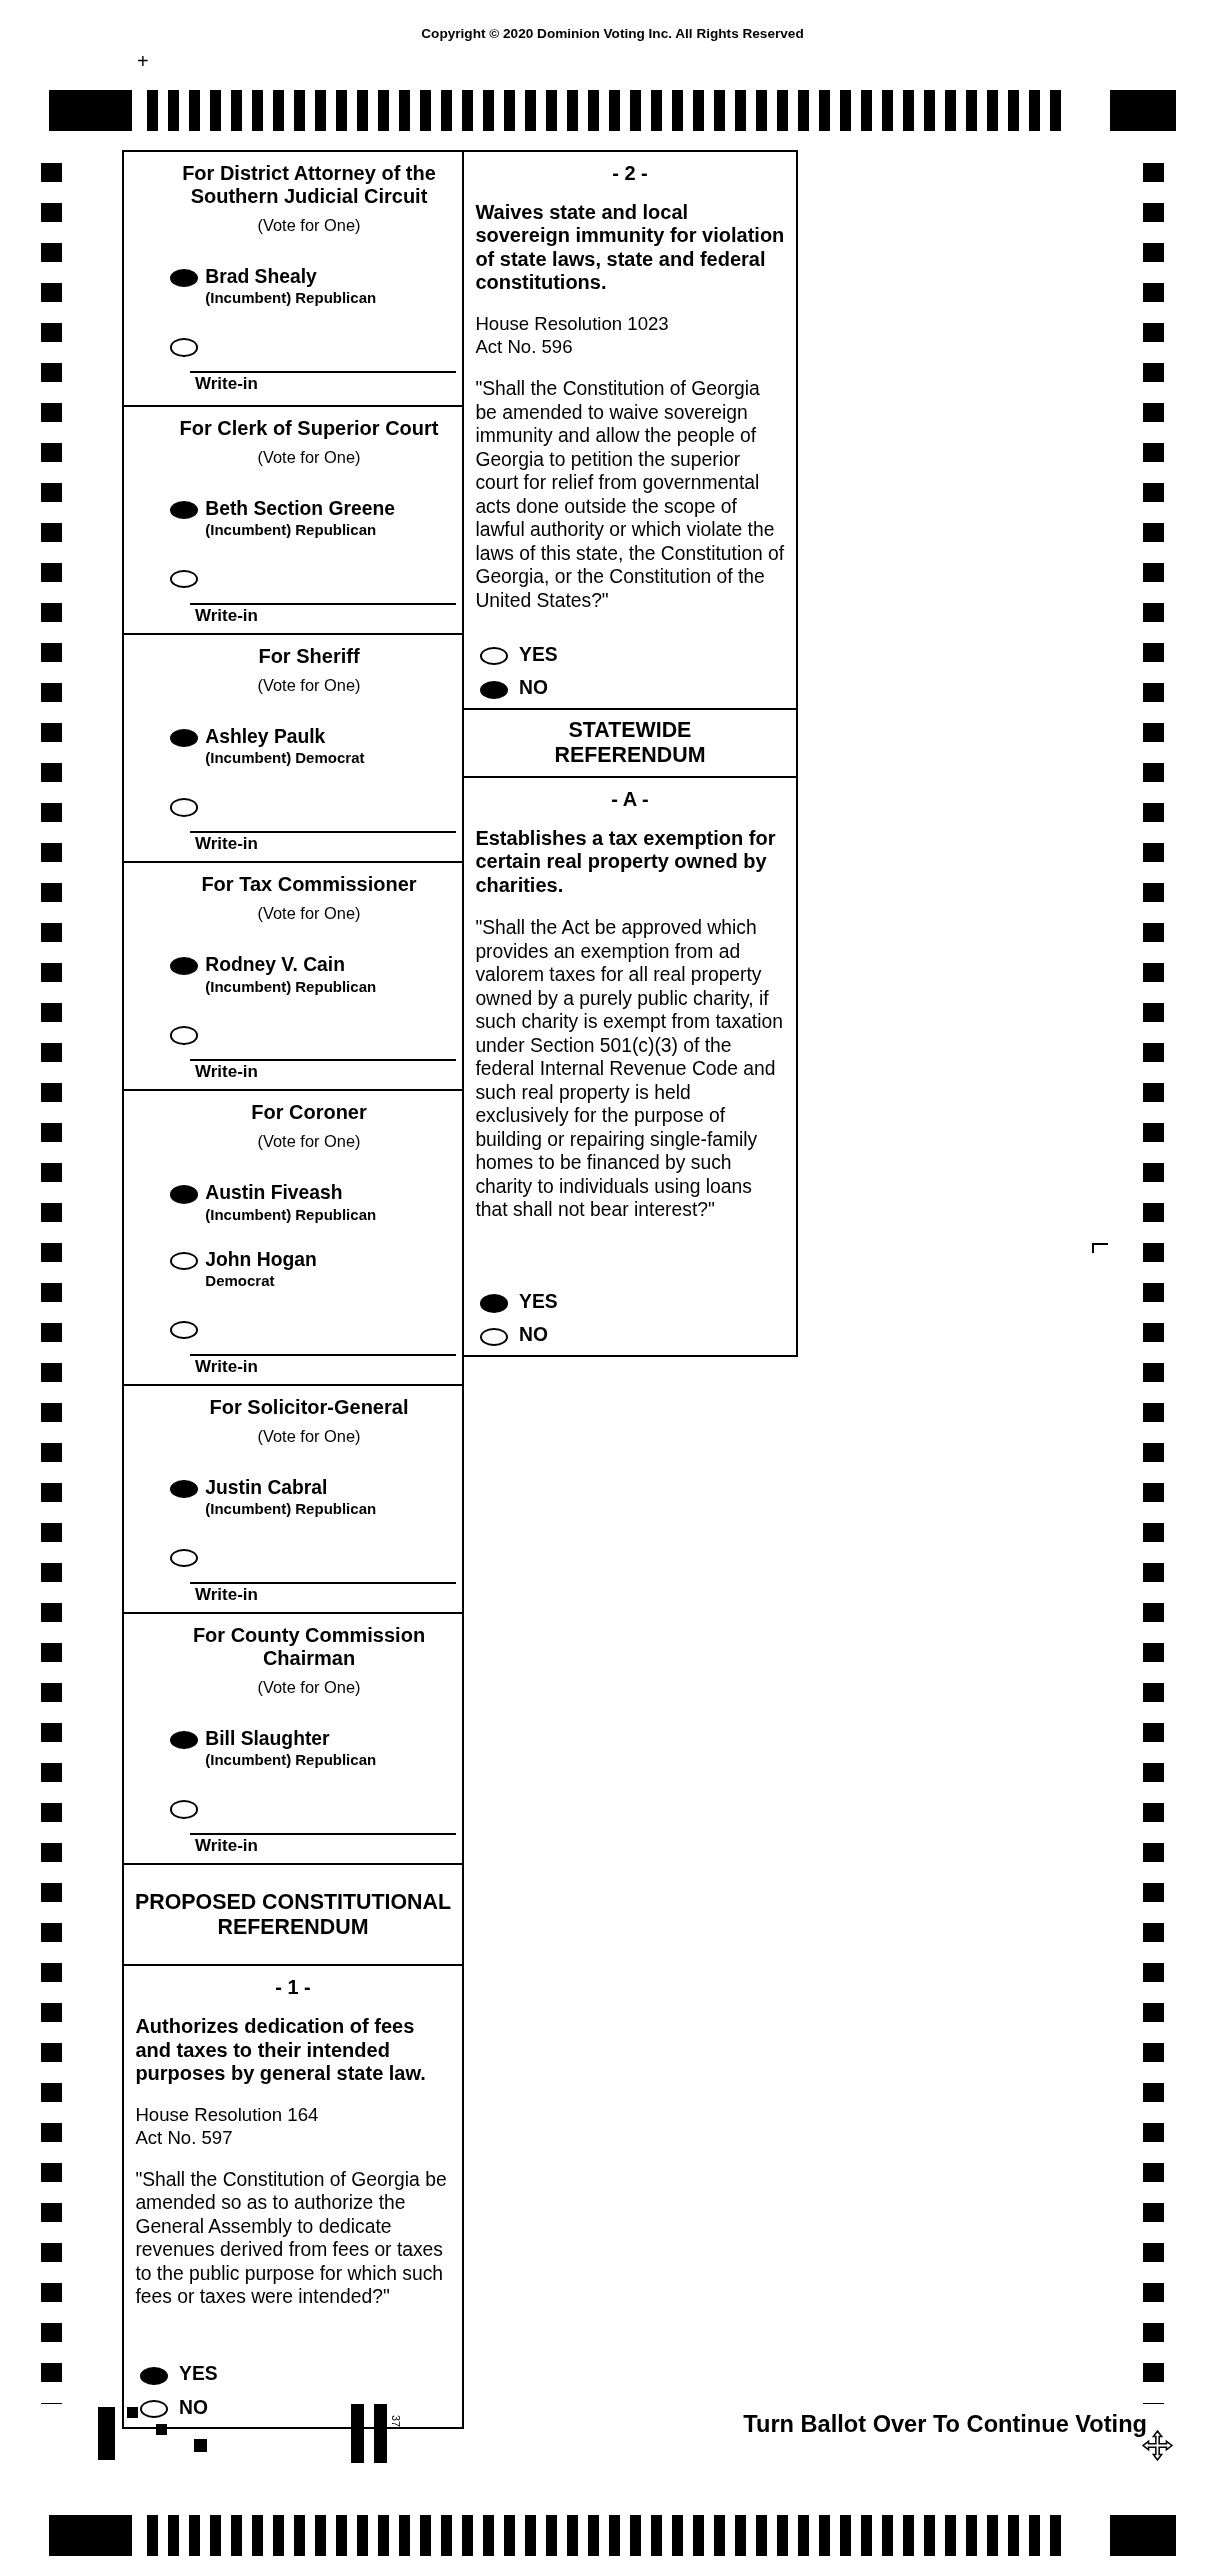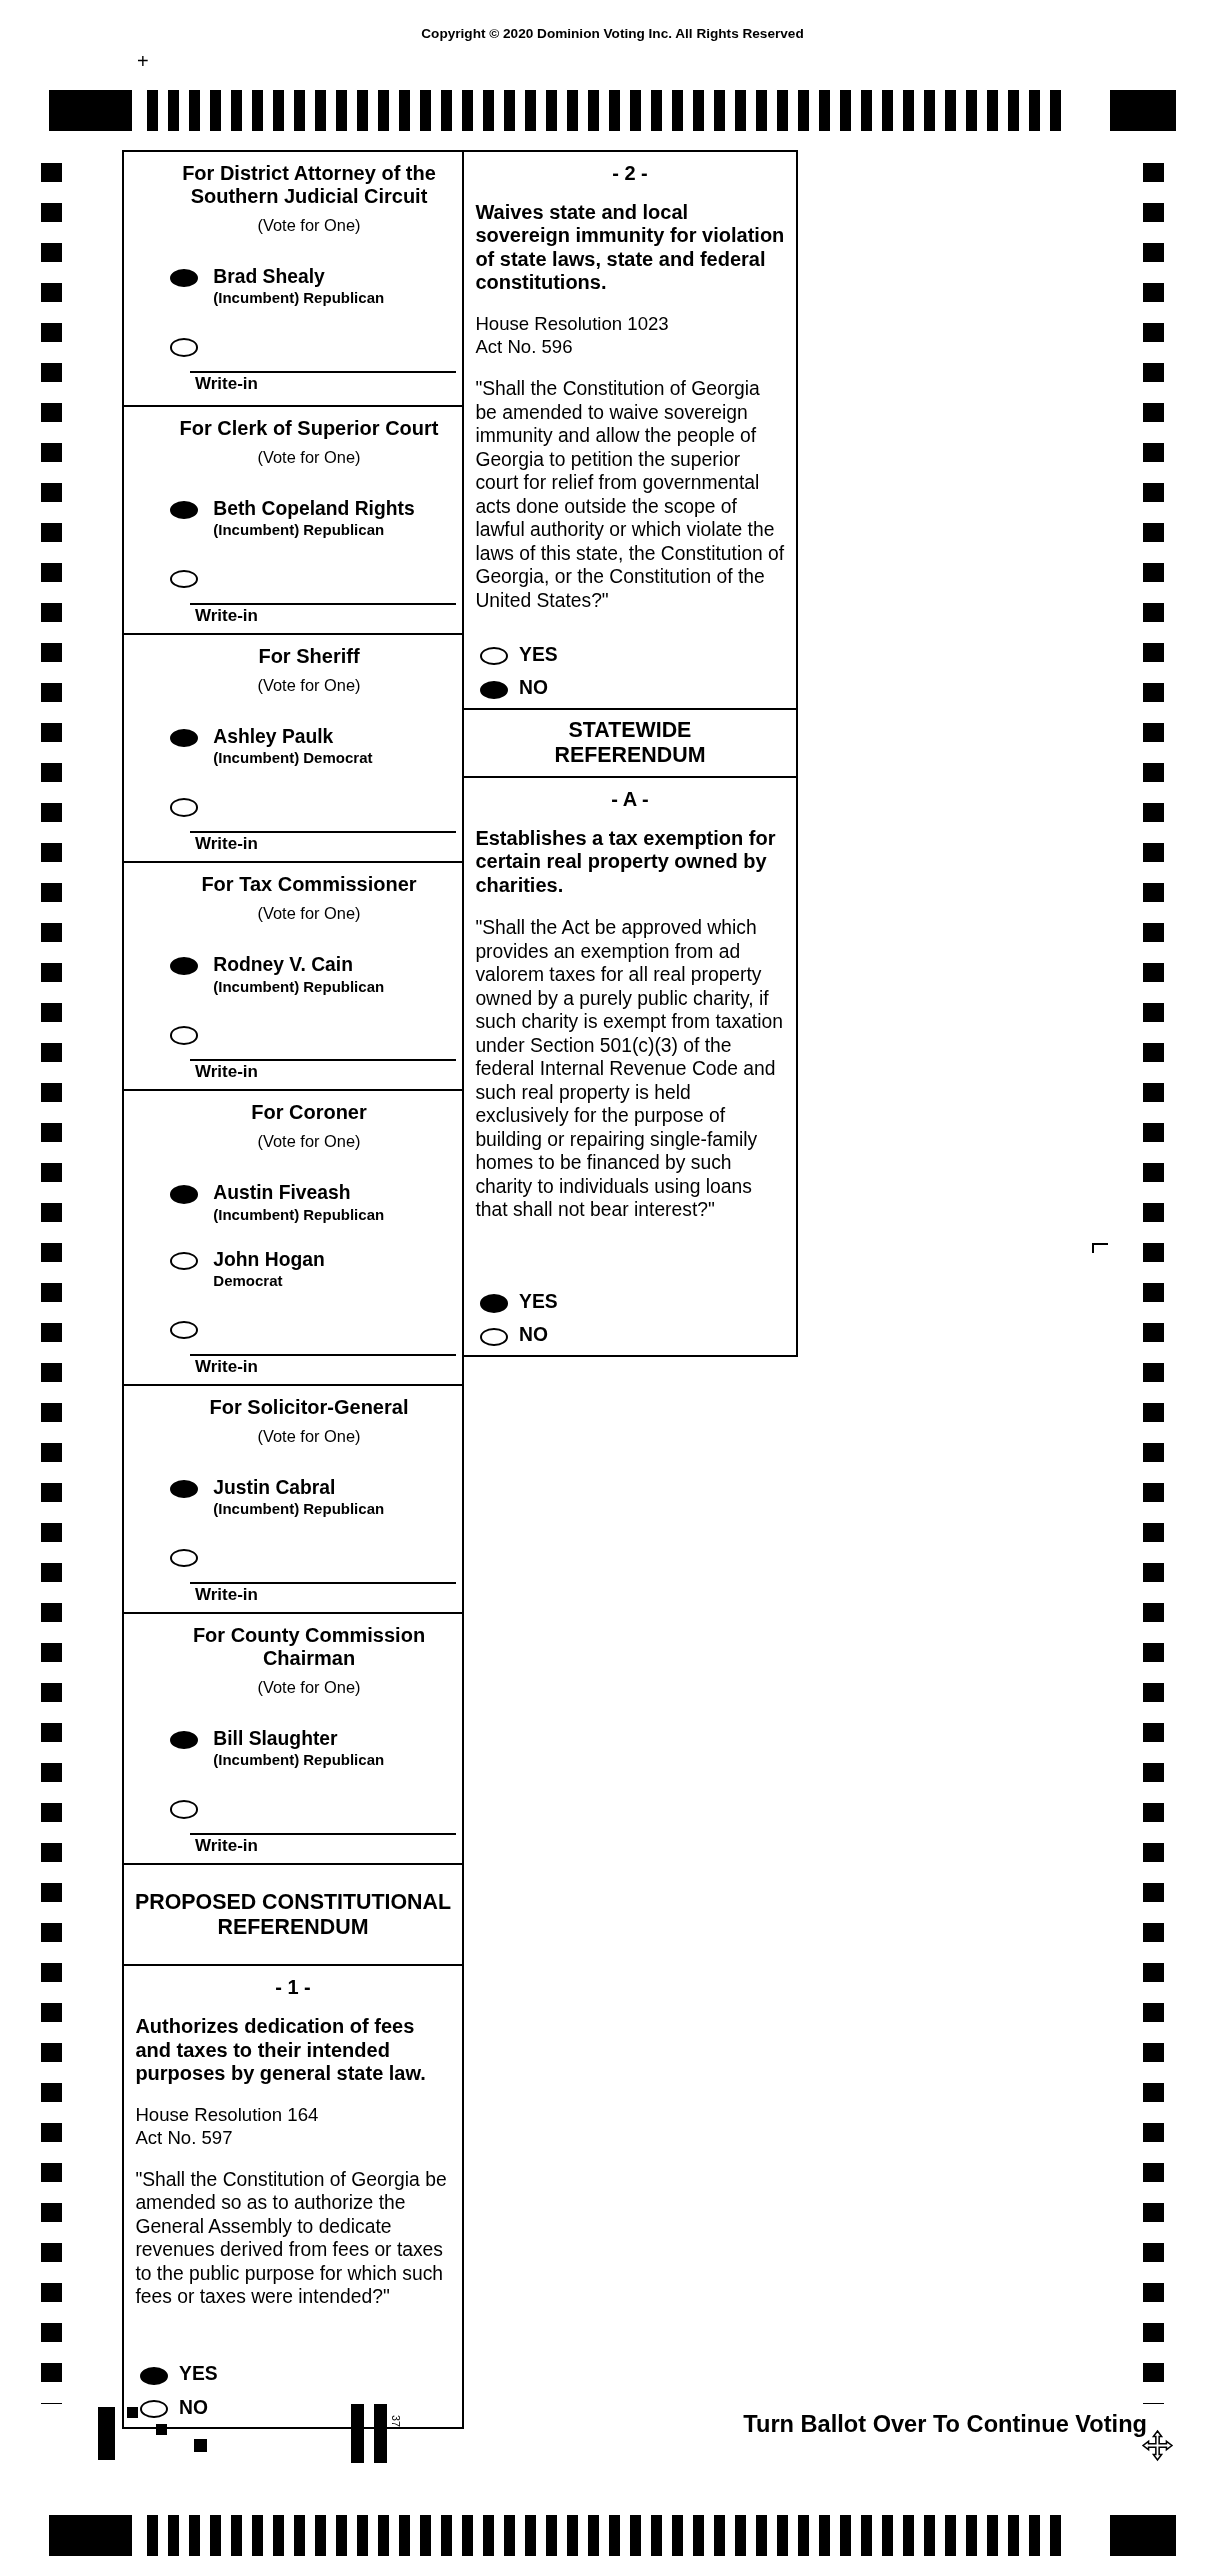--- a/index.html
+++ b/index.html
@@ -31,21 +31,21 @@
   .bbox{border:2.1px solid #000;margin-top:-2.1px;background:#fff;box-sizing:border-box;padding-left:32px;}
   .bbox:first-child{margin-top:0;}
   
   .c-title{padding:10px 21.4px 0;text-align:center;font-size:20px;font-weight:bold;line-height:1.15;}
   .c-instr{text-align:center;font-size:16.4px;margin-top:8px;}
   .cand-row{display:flex;align-items:flex-start;margin:31px 0 0 14.3px;}
   .cand-row.second{margin-top:26px;}
   .oval-row{display:flex;margin:29px 0 0 14.3px;}
   .oval{flex:0 0 auto;width:24px;height:14.3px;border:2.1px solid #000;border-radius:50%;background:#fff;margin-top:2.9px;}
   .oval.filled{background:#000;}
-  .cand-text{margin-left:15px;}
+  .cand-text{margin-left:7px;}
   .cand-name{display:block;font-size:19.3px;font-weight:bold;line-height:1.1;}
   .cand-detail{display:block;font-size:15px;font-weight:bold;margin-top:2.1px;}
   .writein-line{margin:14.3px 5.7px 0 34px;border-top:2.1px solid #000;}
   .writein-label{margin:1.4px 0 7.1px 39px;font-size:17px;font-weight:bold;}
   
   .sec-header{display:flex;align-items:center;justify-content:center;text-align:center;font-size:21.4px;font-weight:bold;line-height:1.15;white-space:pre-line;padding:8.6px 7.1px;}
   
   .measure{display:flex;flex-direction:column;padding:10px 11.4px 8.6px;}
   .m-number{text-align:center;font-size:20px;font-weight:bold;}
   .m-summary{margin-top:15.7px;font-size:20px;font-weight:bold;line-height:1.18;}
@@ -90,21 +90,21 @@
       <div class="writein-line"></div>
       <div class="writein-label">Write-in</div>
     </div>
 
     <div class="bbox" style="min-height:206px">
       <div class="c-title">For Clerk of Superior Court</div>
       <div class="c-instr">(Vote for One)</div>
       <div class="cand-row">
         <span class="oval filled"></span>
         <span class="cand-text">
-          <span class="cand-name">Beth Copeland Rights</span>
+          <span class="cand-name">Beth Section Greene</span>
           <span class="cand-detail">(Incumbent) Republican</span>
         </span>
       </div>
       <div class="oval-row">
         <span class="oval"></span>
       </div>
       <div class="writein-line"></div>
       <div class="writein-label">Write-in</div>
     </div>
 

